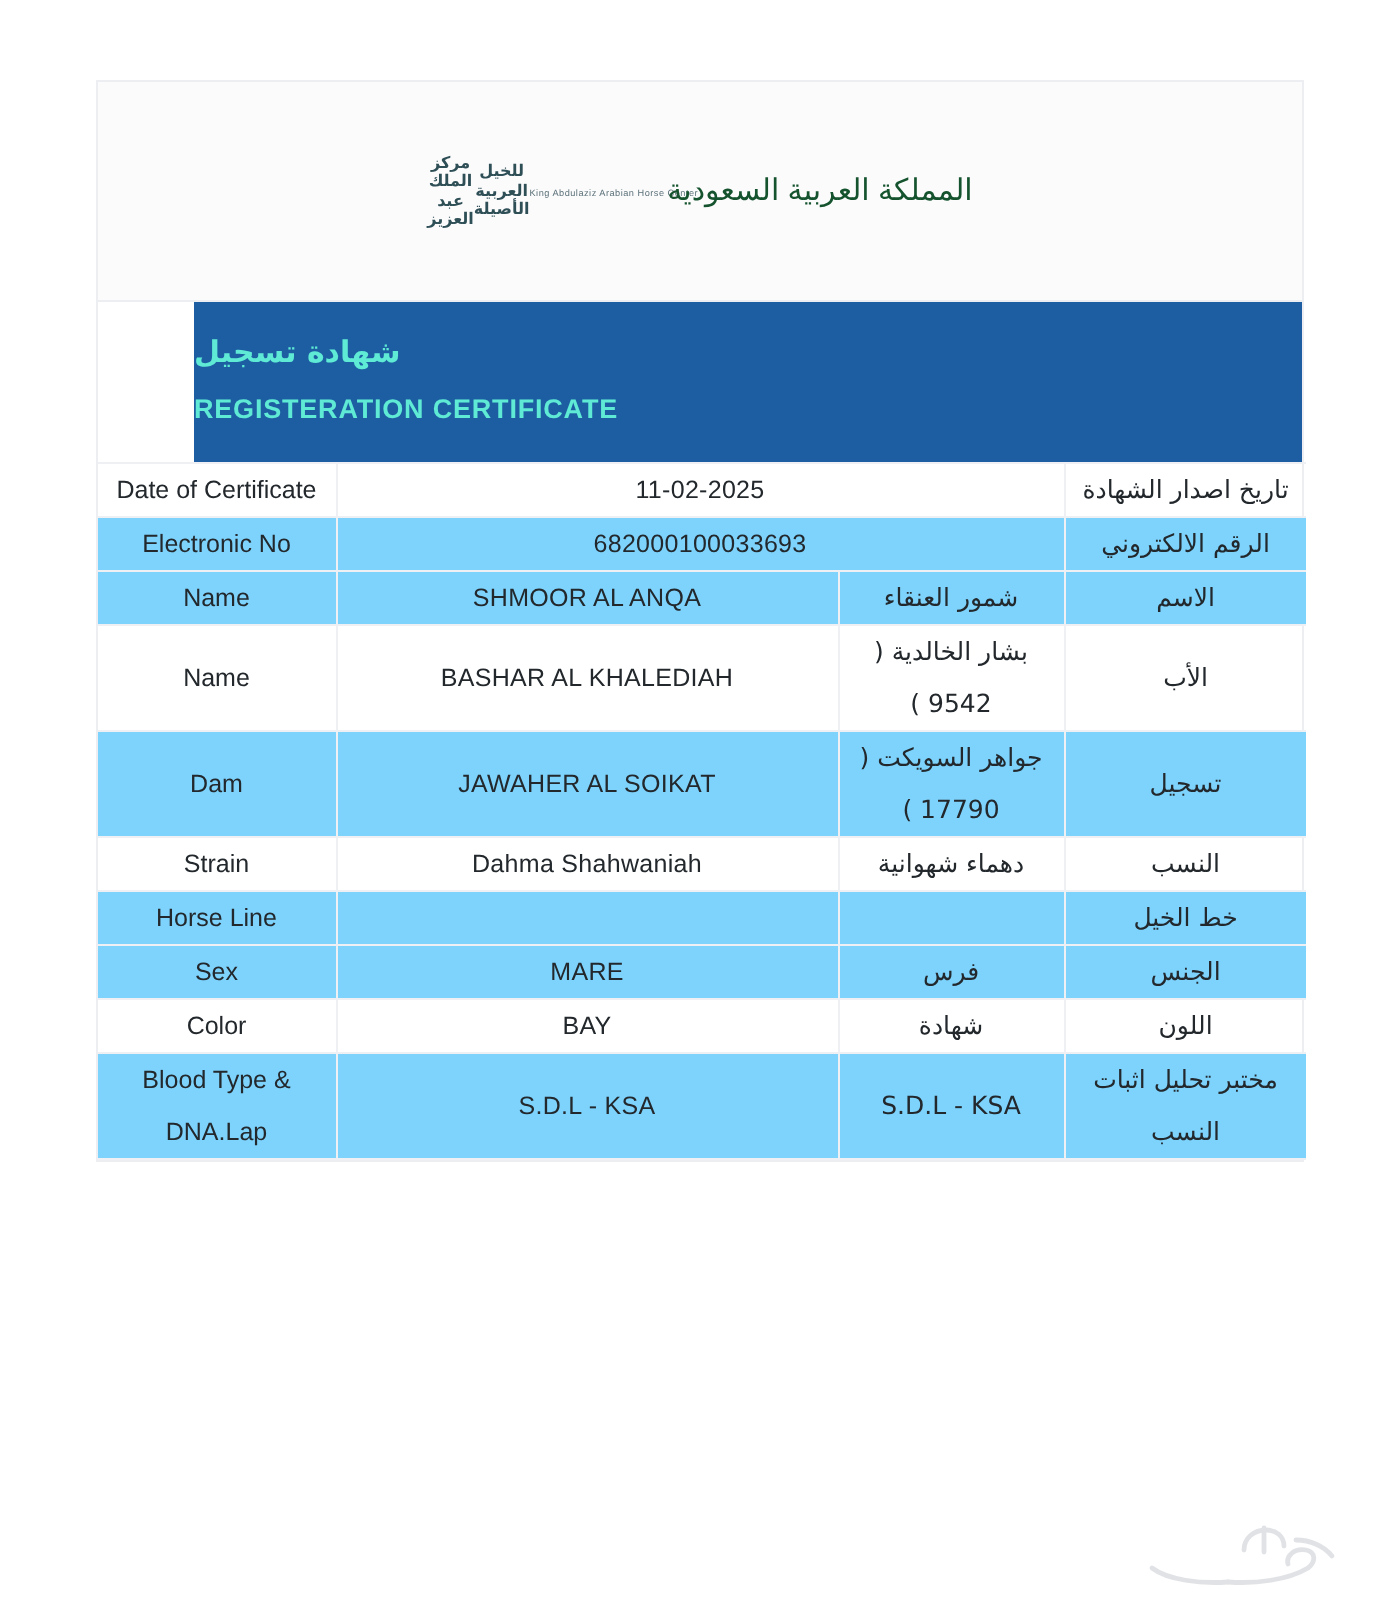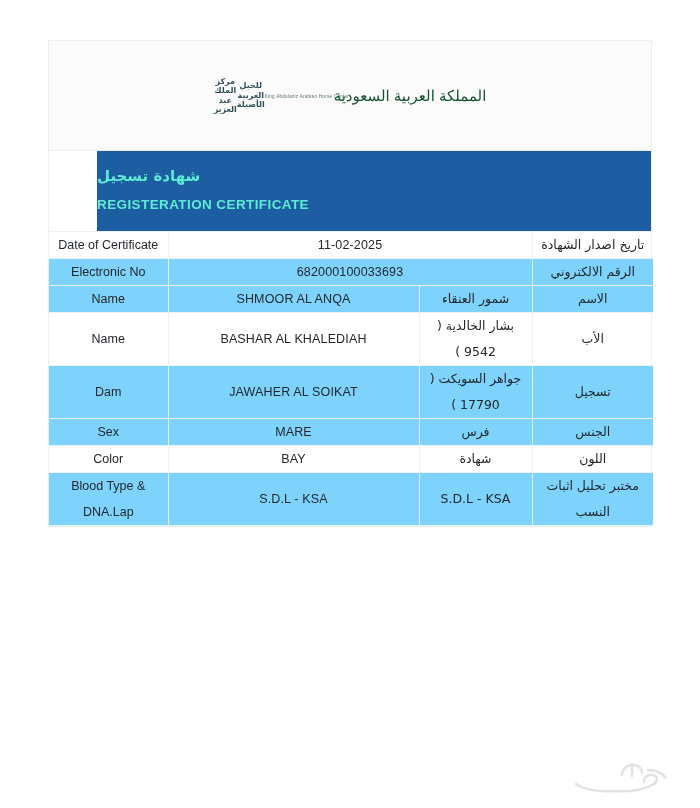--- a/index.html
+++ b/index.html
@@ -211,20 +211,32 @@
           <td class="val-en">BASHAR AL KHALEDIAH</td>
           <td class="val-ar">بشار الخالدية ( 9542 )</td>
           <td class="ar-label">الأب</td>
         </tr>
         <tr class="alt">
           <td class="en-label">Dam</td>
           <td class="val-en">JAWAHER AL SOIKAT</td>
           <td class="val-ar">جواهر السويكت ( 17790 )</td>
           <td class="ar-label">تسجيل</td>
         </tr>
+        <tr>
+          <td class="en-label">Strain</td>
+          <td class="val-en">Dahma Shahwaniah</td>
+          <td class="val-ar">دهماء شهوانية</td>
+          <td class="ar-label">النسب</td>
+        </tr>
+        <tr class="alt">
+          <td class="en-label">Horse Line</td>
+          <td class="val-en"></td>
+          <td class="val-ar"></td>
+          <td class="ar-label">خط الخيل</td>
+        </tr>
         <tr class="alt">
           <td class="en-label">Sex</td>
           <td class="val-en">MARE</td>
           <td class="val-ar">فرس</td>
           <td class="ar-label">الجنس</td>
         </tr>
         <tr>
           <td class="en-label">Color</td>
           <td class="val-en">BAY</td>
           <td class="val-ar">شهادة</td>

